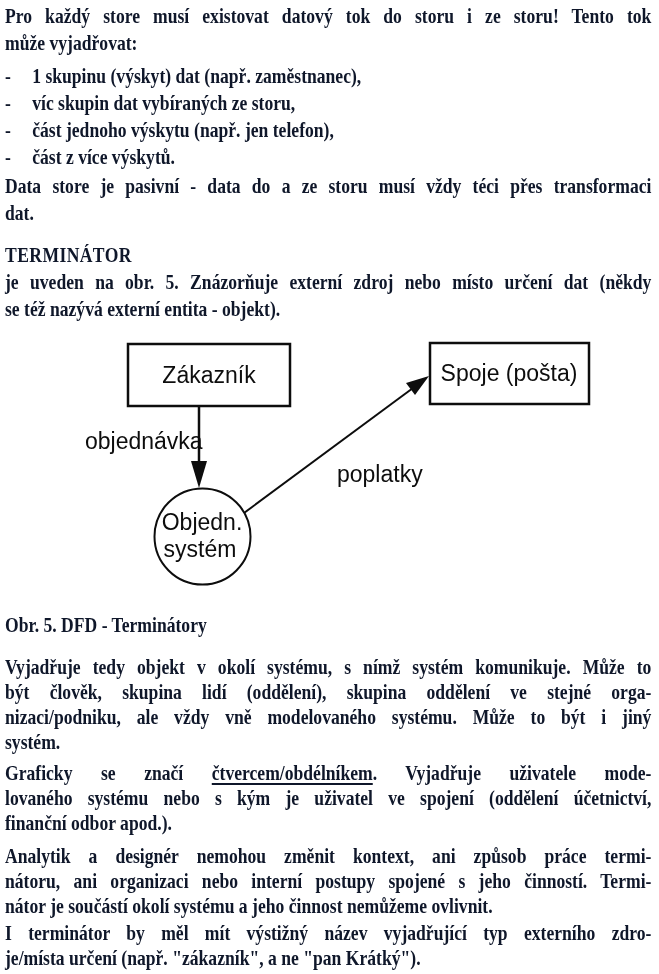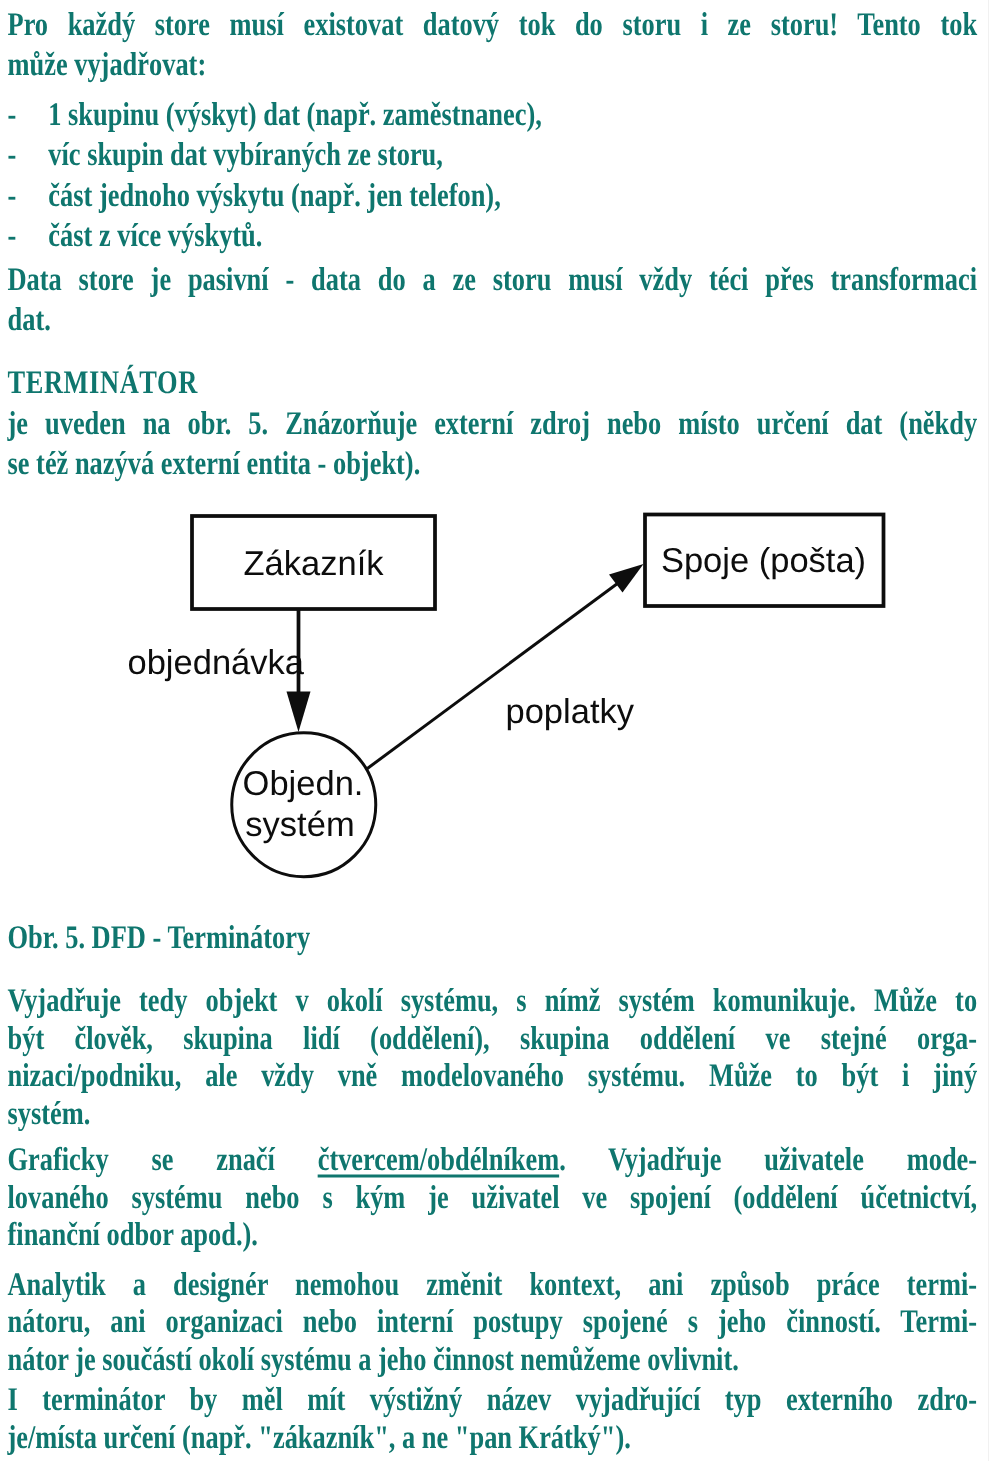--- a/index.html
+++ b/index.html
@@ -1,20 +1,20 @@
 <!DOCTYPE html>
 <html><head>
 <meta charset="utf-8">
 <style>
   html,body{margin:0;padding:0;background:#e8e8e8;}
   .page{
     position:relative;
     width:659px;height:974px;
     background:#ffffff;
-    color:#0f766e;
+    color:#0f172a;
     overflow:hidden;
     font-family:"Liberation Serif", serif;
     font-weight:700;
     box-sizing:border-box;
     padding:2px 0 0 5px;
   }
   
   .txt{
     width:808px;
     transform:scaleX(0.8);

